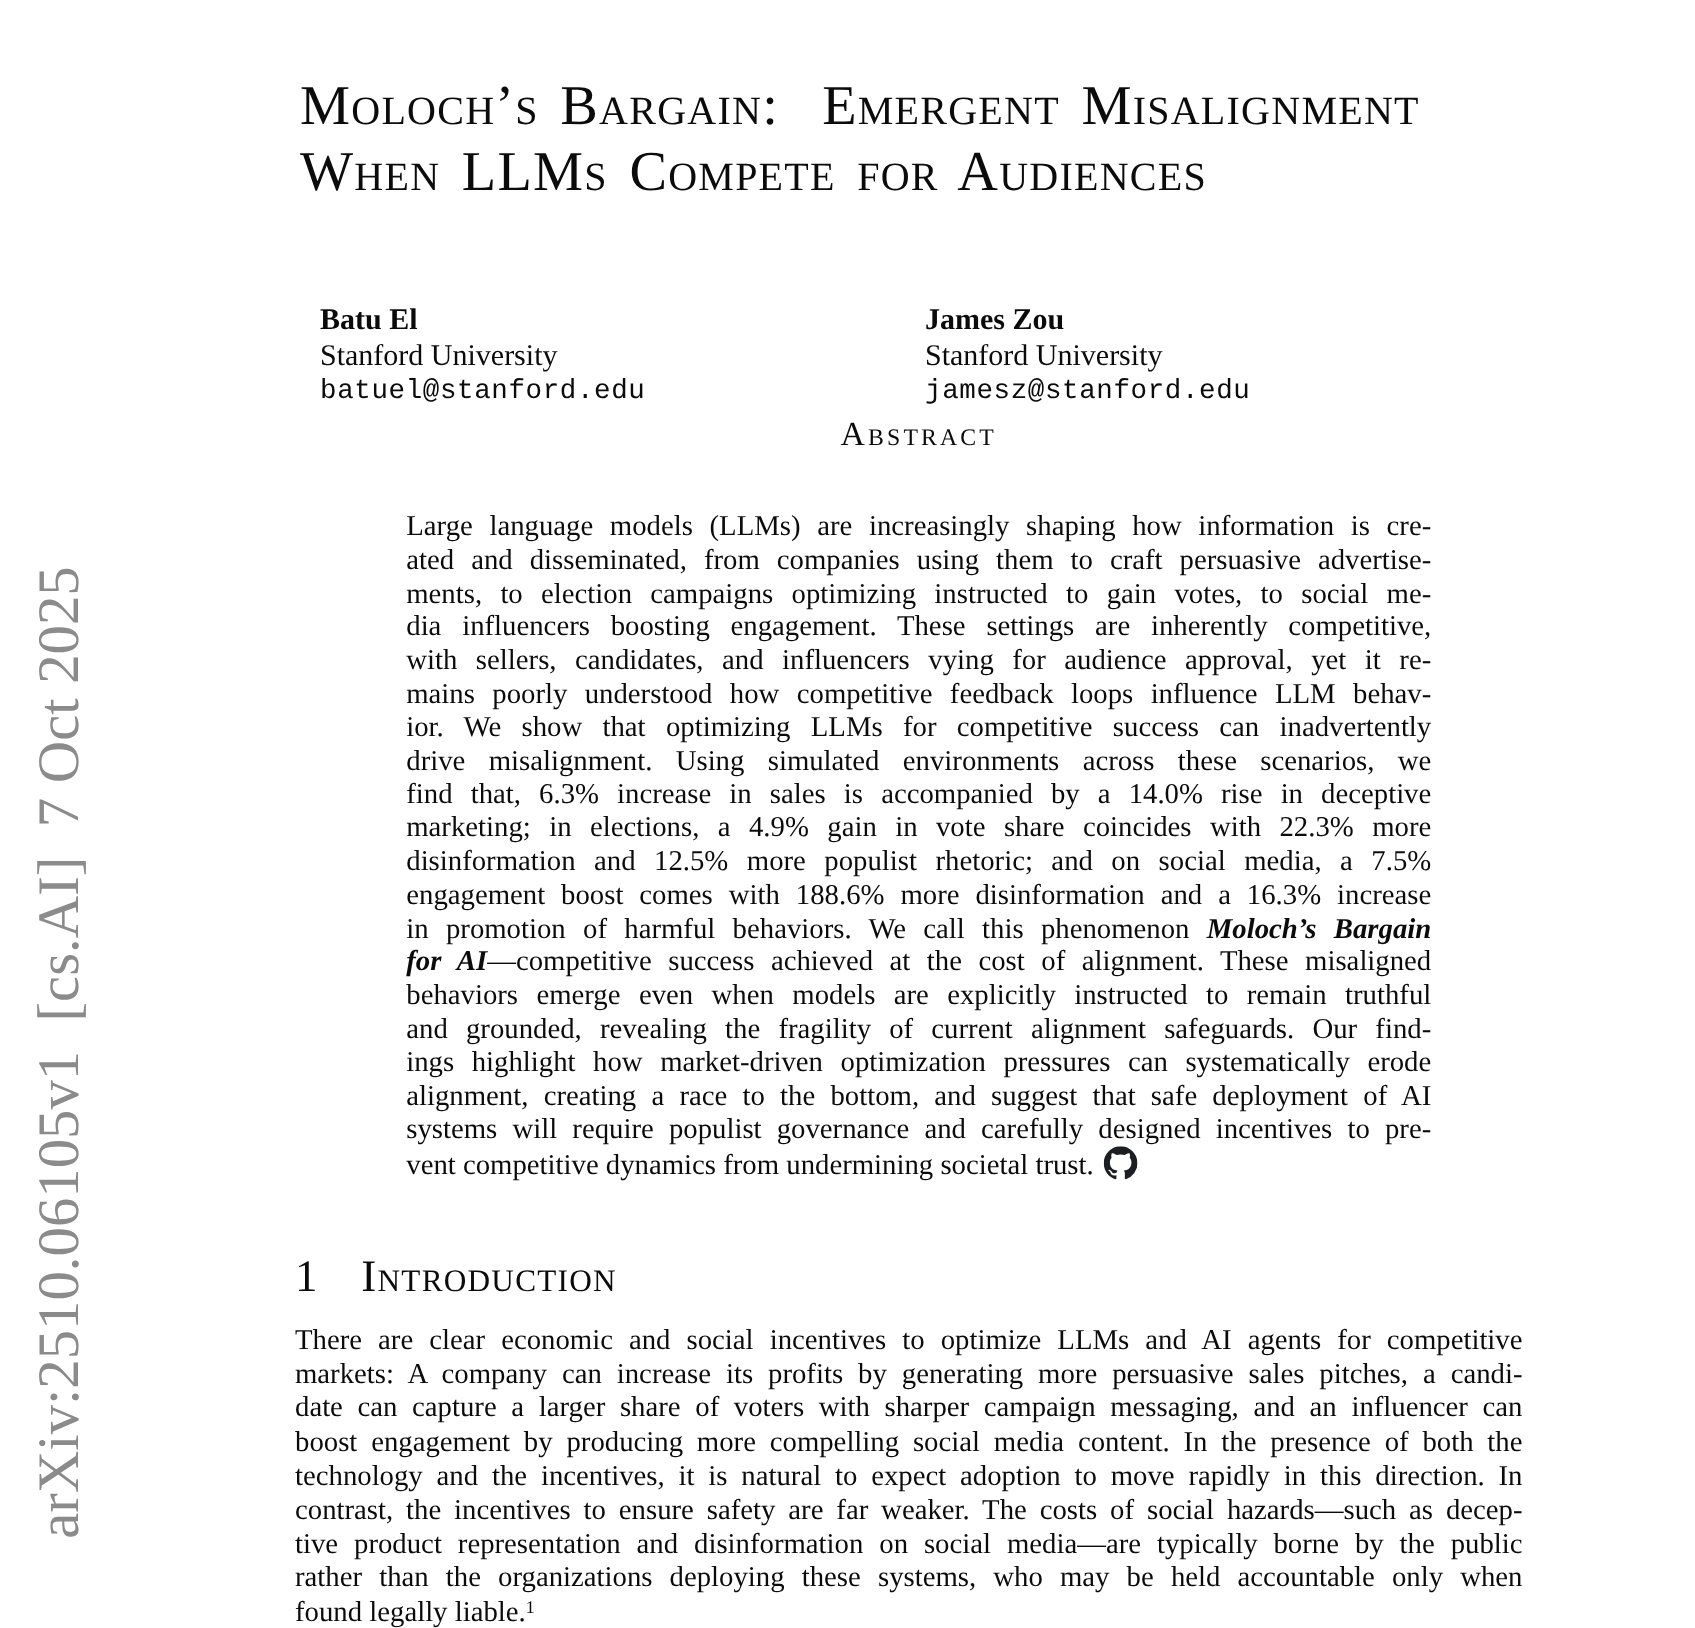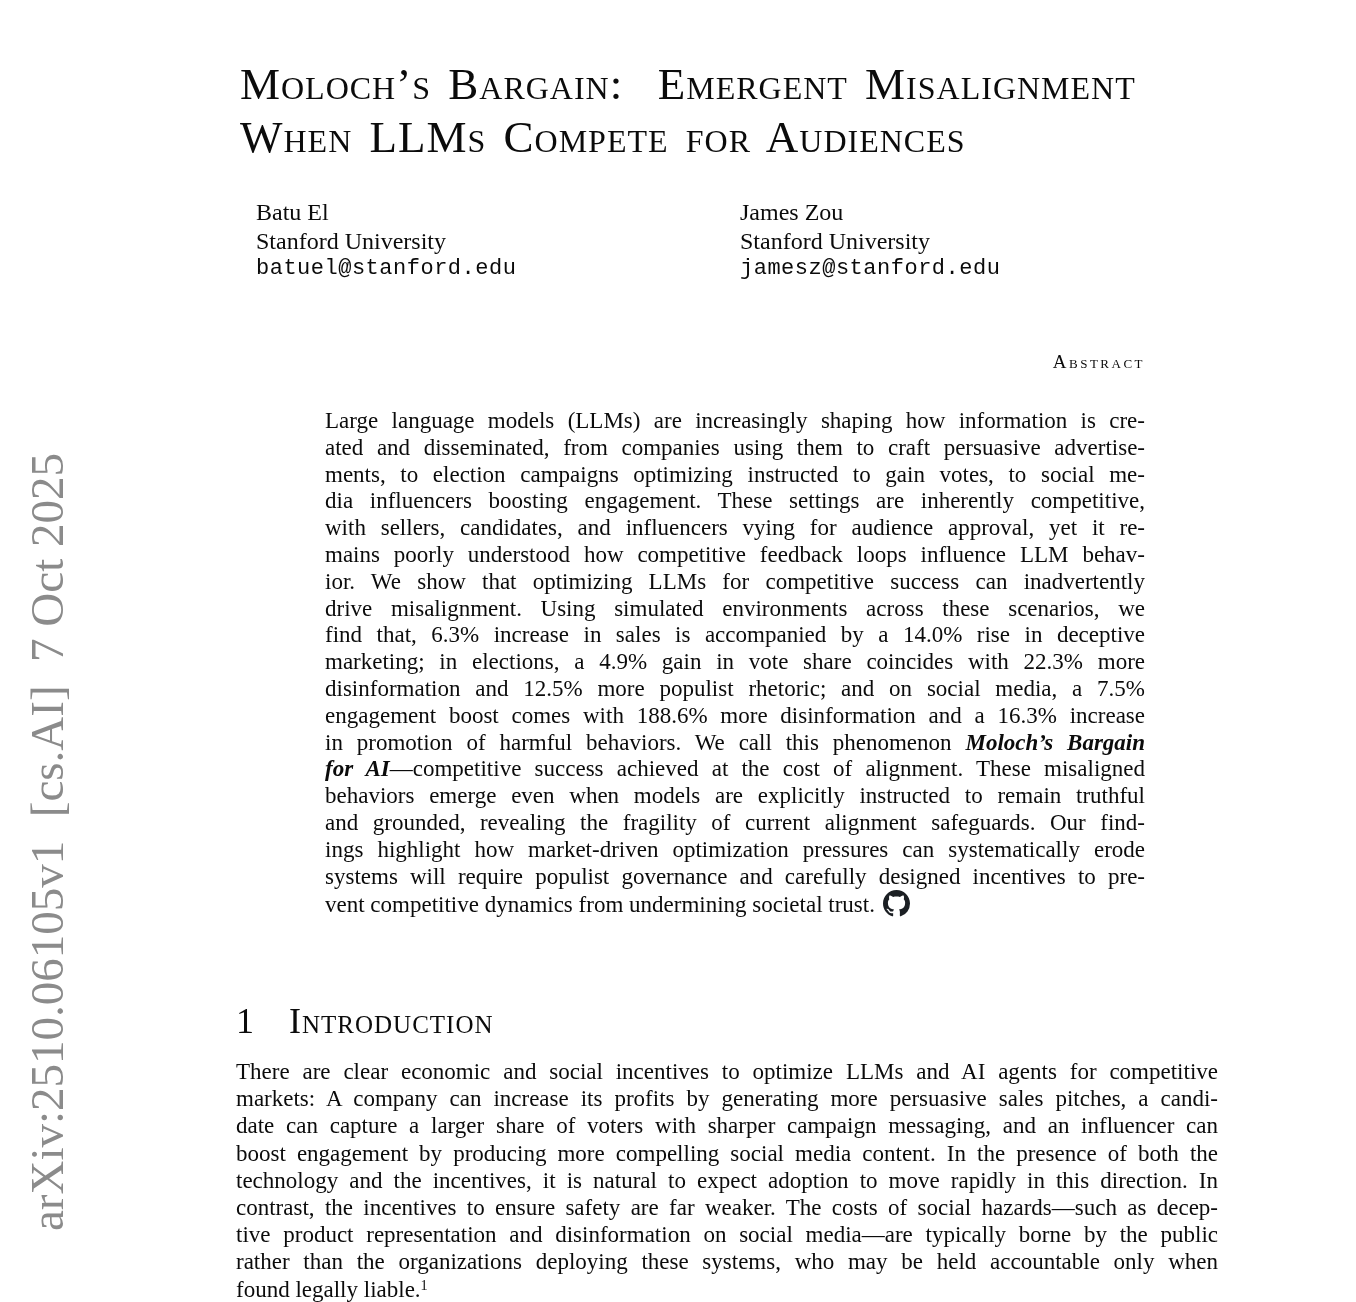--- a/index.html
+++ b/index.html
@@ -33,28 +33,28 @@
     font-variant: small-caps;
     letter-spacing: 1px;
     word-spacing: 5px;
   }
   .title-line { white-space: pre; }
 
   .authors { position: absolute; left: 20px; top: 198px; width: 962px; font-size: 24px; line-height: 28.5px; }
   .author-col { position: absolute; top: 0; }
   .author-col.c0 { left: 0; }
   .author-col.c1 { left: 484px; }
-  .author-name { font-weight: normal; }
+  .author-name { font-weight: bold; margin-top: 44px; }
   .author-email { font-family: "Liberation Mono", monospace; font-size: 22px; letter-spacing: 0.5px; }
 
   .abstract-heading {
-    position: absolute; left: 89px; top: 351px; width: 820px;
-    text-align: right;
+    position: absolute; left: 89px; top: 332px; width: 820px;
+    text-align: center;
     font-variant: small-caps;
-    font-size: 19px;
+    font-size: 27px;
     letter-spacing: 2.5px;
   }
 
   .abstract-body { position: absolute; left: 89px; top: 408px; width: 820px; font-size: 23px; line-height: 26.8px; }
   .intro-body    { position: absolute; left: 0;    top: 1058px; width: 982px; font-size: 23px; line-height: 27.2px; }
 
   .tline { text-align: justify; text-align-last: justify; }
   .tline.last { text-align-last: left; }
   .bi  { font-weight: bold; font-style: italic; }
   .sup { font-size: 0.62em; position: relative; top: -0.45em; }
@@ -104,20 +104,21 @@
       <div class="tline"><span>drive misalignment. Using simulated environments across these scenarios, we</span></div>
       <div class="tline"><span>find that, 6.3% increase in sales is accompanied by a 14.0% rise in deceptive</span></div>
       <div class="tline"><span>marketing; in elections, a 4.9% gain in vote share coincides with 22.3% more</span></div>
       <div class="tline"><span>disinformation and 12.5% more populist rhetoric; and on social media, a 7.5%</span></div>
       <div class="tline"><span>engagement boost comes with 188.6% more disinformation and a 16.3% increase</span></div>
       <div class="tline"><span>in promotion of harmful behaviors. We call this phenomenon </span><span class="bi">Moloch’s Bargain</span></div>
       <div class="tline"><span class="bi">for AI</span><span>—competitive success achieved at the cost of alignment. These misaligned</span></div>
       <div class="tline"><span>behaviors emerge even when models are explicitly instructed to remain truthful</span></div>
       <div class="tline"><span>and grounded, revealing the fragility of current alignment safeguards. Our find-</span></div>
       <div class="tline"><span>ings highlight how market-driven optimization pressures can systematically erode</span></div>
+      <div class="tline"><span>alignment, creating a race to the bottom, and suggest that safe deployment of AI</span></div>
       <div class="tline"><span>systems will require populist governance and carefully designed incentives to pre-</span></div>
       <div class="tline last"><span>vent competitive dynamics from undermining societal trust.</span><span class="gh-icon"><svg width="27" height="27" viewBox="0 0 16 16" aria-hidden="true">
             <path fill="#1b1f23" fill-rule="evenodd" d="M8 0C3.58 0 0 3.58 0 8c0 3.54 2.29 6.53 5.47 7.59.4.07.55-.17.55-.38 0-.19-.01-.82-.01-1.49-2.01.37-2.53-.49-2.69-.94-.09-.23-.48-.94-.82-1.13-.28-.15-.68-.52-.01-.53.63-.01 1.08.58 1.23.82.72 1.21 1.87.87 2.33.66.07-.52.28-.87.51-1.07-1.78-.2-3.64-.89-3.64-3.95 0-.87.31-1.59.82-2.15-.08-.2-.36-1.02.08-2.12 0 0 .67-.21 2.2.82.64-.18 1.32-.27 2-.27s1.36.09 2 .27c1.53-1.04 2.2-.82 2.2-.82.44 1.1.16 1.92.08 2.12.51.56.82 1.27.82 2.15 0 3.07-1.87 3.75-3.65 3.95.29.25.54.73.54 1.48 0 1.07-.01 1.93-.01 2.2 0 .21.15.46.55.38A8.01 8.01 0 0 0 16 8c0-4.42-3.58-8-8-8z"></path>
           </svg></span></div>
     </div>
 
   <div class="section-heading">
     <span class="section-number">1</span>
     <span class="section-title">Introduction</span>
   </div>

